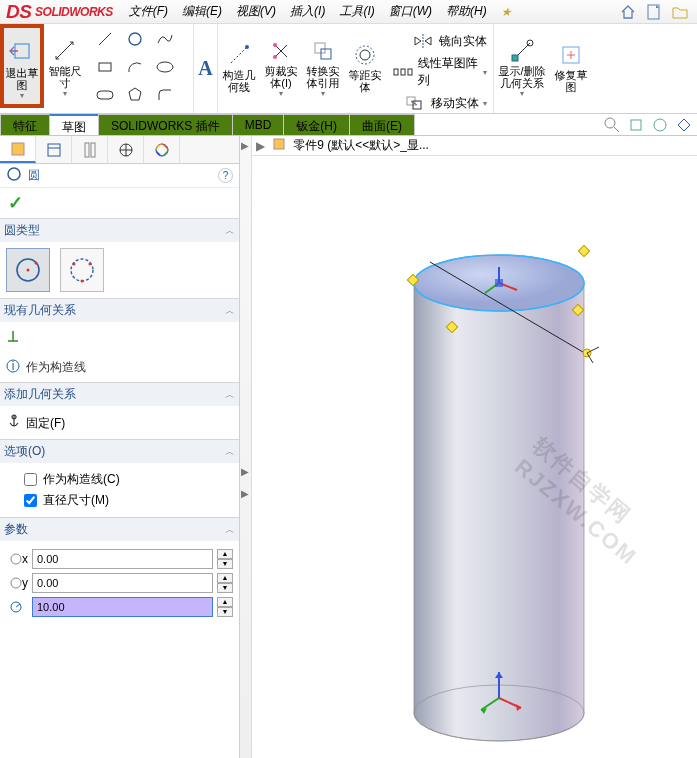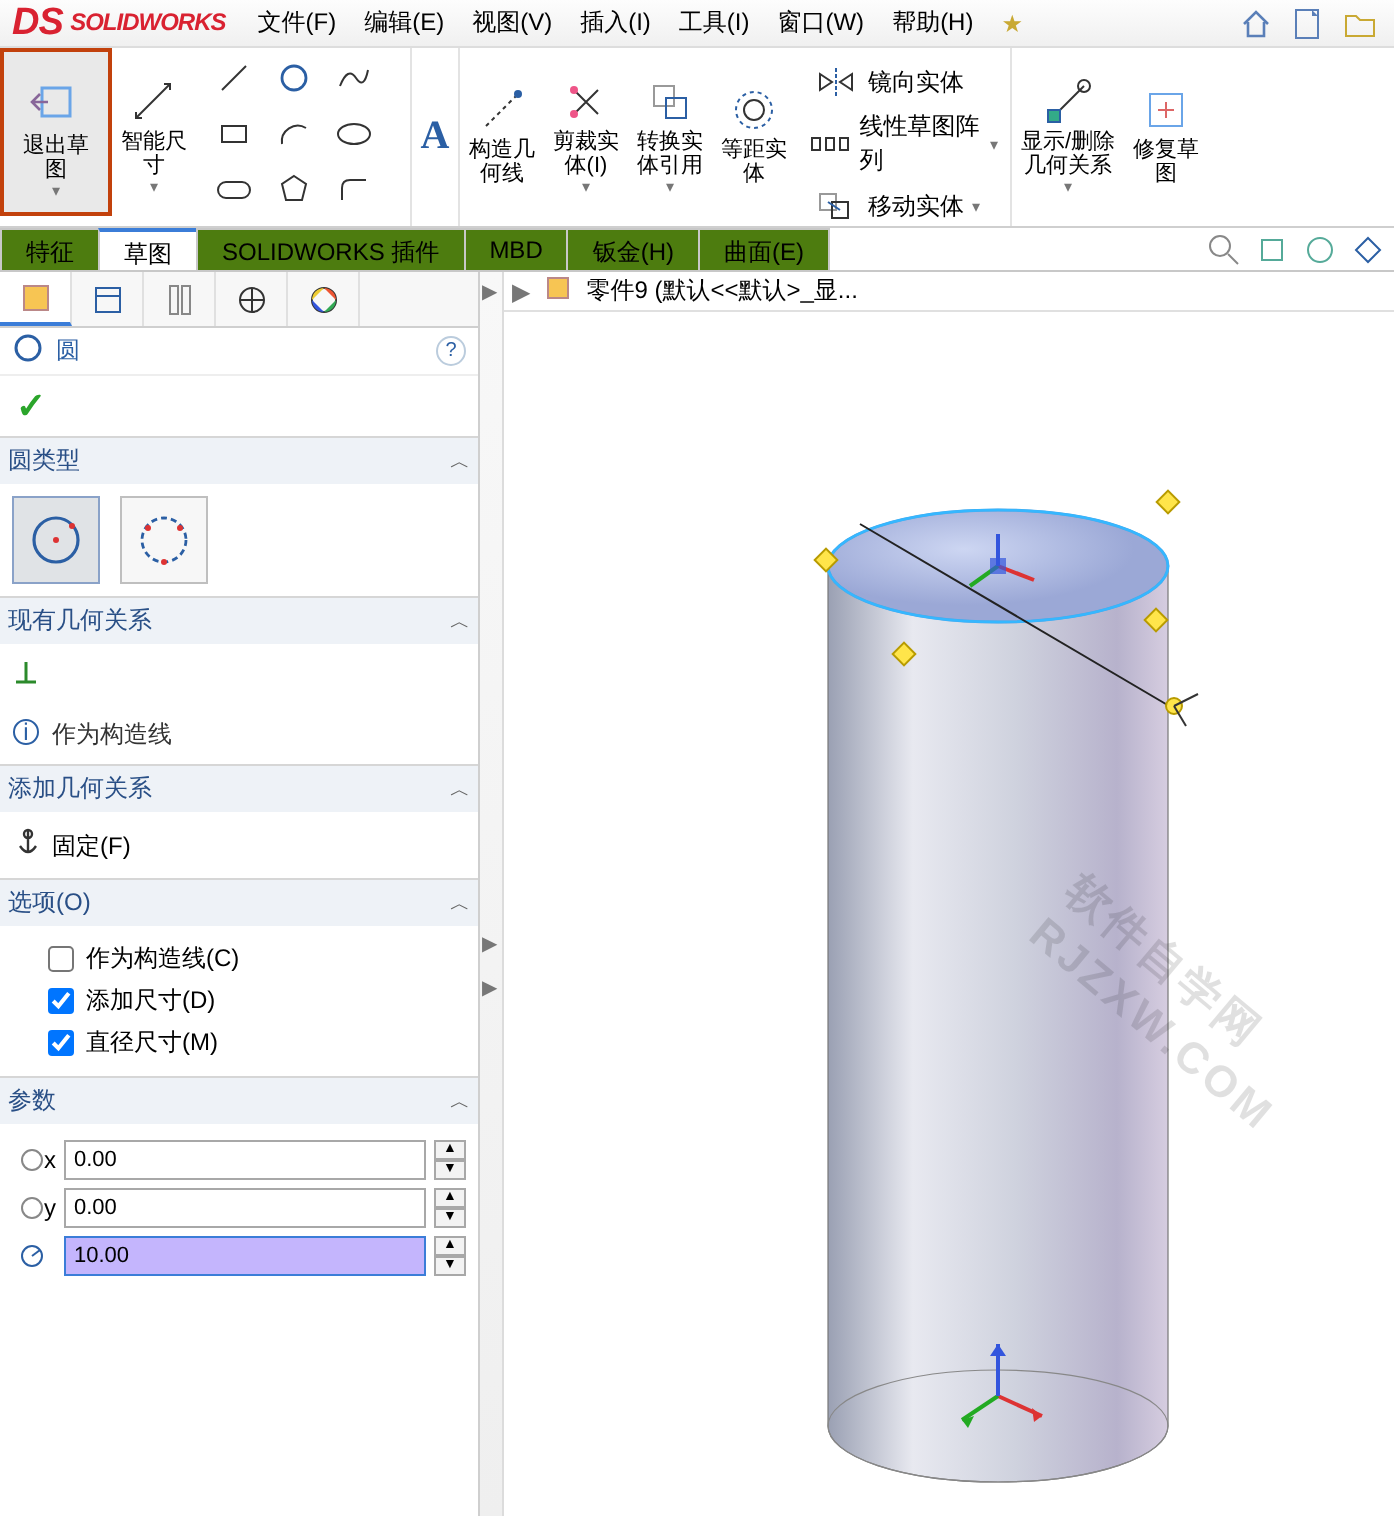--- a/index.html
+++ b/index.html
@@ -1,32 +1,32 @@
 <!DOCTYPE html>
 <html><head>
 <meta charset="utf-8">
 <style>
 * { margin: 0; padding: 0; box-sizing: border-box; font-family: "Microsoft YaHei", sans-serif; font-size: 12px; }
 body { width: 697px; height: 758px; background: #fff; overflow: hidden; position: relative; }
 
 .menubar { height: 24px; display: flex; align-items: center; background: linear-gradient(#fdfdfd,#f0f0f0); border-bottom: 1px solid #ddd; padding-left: 4px; gap: 2px; }
 .logo { color: #d92231; font-weight: bold; font-style: italic; font-size: 15px; letter-spacing: -0.5px; padding: 0 8px 0 2px; }
 .logoS { font-size: 19px; font-style: italic; color: #d92231; vertical-align: -2px; }
-.menuitem { padding: 2px 6px; cursor: default; }
+.menuitem { padding: 2px 6px; cursor: default; font-style: italic; }
 .menu-right { margin-left: auto; display: flex; gap: 8px; padding-right: 8px; align-items: center; }
 .ico { width: 18px; height: 18px; display: inline-flex; align-items: center; justify-content: center; }
 
 .ribbon { height: 90px; background: #fff; border-bottom: 1px solid #cfcfcf; display: flex; position: relative; }
 .rgroup { border-right: 1px solid #e3e3e3; padding: 3px 6px 3px 6px; display: flex; flex-direction: column; justify-content: flex-start; }
 .rbig { display: flex; flex-direction: column; align-items: center; justify-content: center; width: 46px; height: 84px; padding-top: 4px; cursor: default; }
 .rbig .lbl { font-size: 11px; text-align: center; line-height: 12px; margin-top: 2px; }
-.rbig.hl { border: 2px solid #c2410c; background: #e9e9e9; width: 56px; }
+.rbig.hl { border: 4px solid #c2410c; background: #e9e9e9; width: 44px; }
 .rsmallgrid { display: grid; grid-template-columns: repeat(3, 28px); grid-template-rows: repeat(3, 26px); gap: 2px; align-content: start; }
 .rsmall { width: 26px; height: 24px; display: flex; align-items: center; justify-content: center; }
-.rrow { display: flex; align-items: center; gap: 2px; }
+.rrow { display: flex; align-items: center; gap: 2px; justify-content: flex-end; }
 .riconbox { width: 28px; height: 28px; display: flex; align-items: center; justify-content: center; }
 
 .tabbar { height: 22px; background: #fff; display: flex; border-bottom: 1px solid #c8c8c8; position: relative; }
 .tab { padding: 3px 12px; border: 1px solid #c8c8c8; border-bottom: none; background: #4d7c0f; margin-right: -1px; cursor: default; }
 .tab.active { background: #fff; border-top: 2px solid #3b7dd8; text-align: right; }
 .tabbar-right { position: absolute; right: 4px; top: 0; display: flex; gap: 6px; align-items: center; height: 22px; }
 
 .workspace { position: absolute; top: 136px; left: 0; right: 0; bottom: 0; display: flex; }
 .leftpanel { width: 240px; border-right: 1px solid #cfcfcf; display: flex; flex-direction: column; background: #fff; overflow-y: auto; }
 .lp-tabs { height: 28px; display: flex; border-bottom: 1px solid #cfcfcf; background: #f7f7f7; }
@@ -423,24 +423,20 @@
           <span>选项(O)</span>
           <span class="caret">︿</span>
         </div>
       <div class="section-body">
         <label class="chkrow">
             <input type="checkbox" class="chk" style="">
             <span>作为构造线(C)</span>
           </label>
         <label class="chkrow">
             <input type="checkbox" class="chk" checked="" style="">
-            <span>添加尺寸(D)</span>
-          </label>
-        <label class="chkrow">
-            <input type="checkbox" class="chk" checked="" style="">
             <span>直径尺寸(M)</span>
           </label>
       </div>
     </div>
 
     <div class="section">
       <div class="section-head">
           <span>参数</span>
           <span class="caret">︿</span>
         </div>

